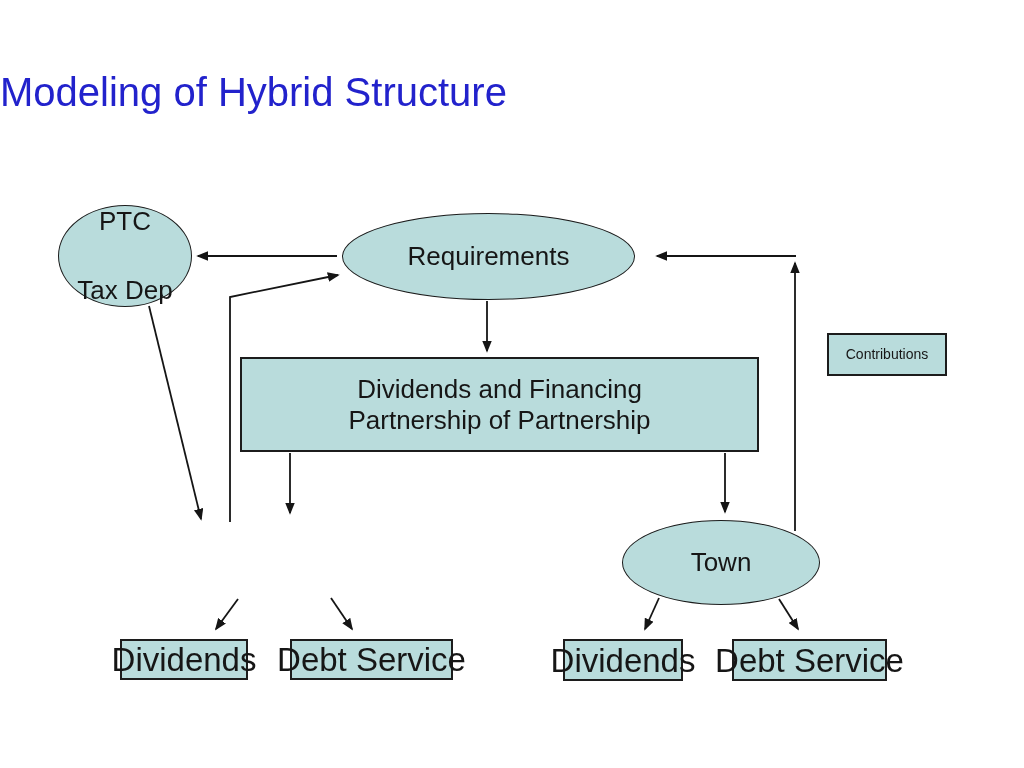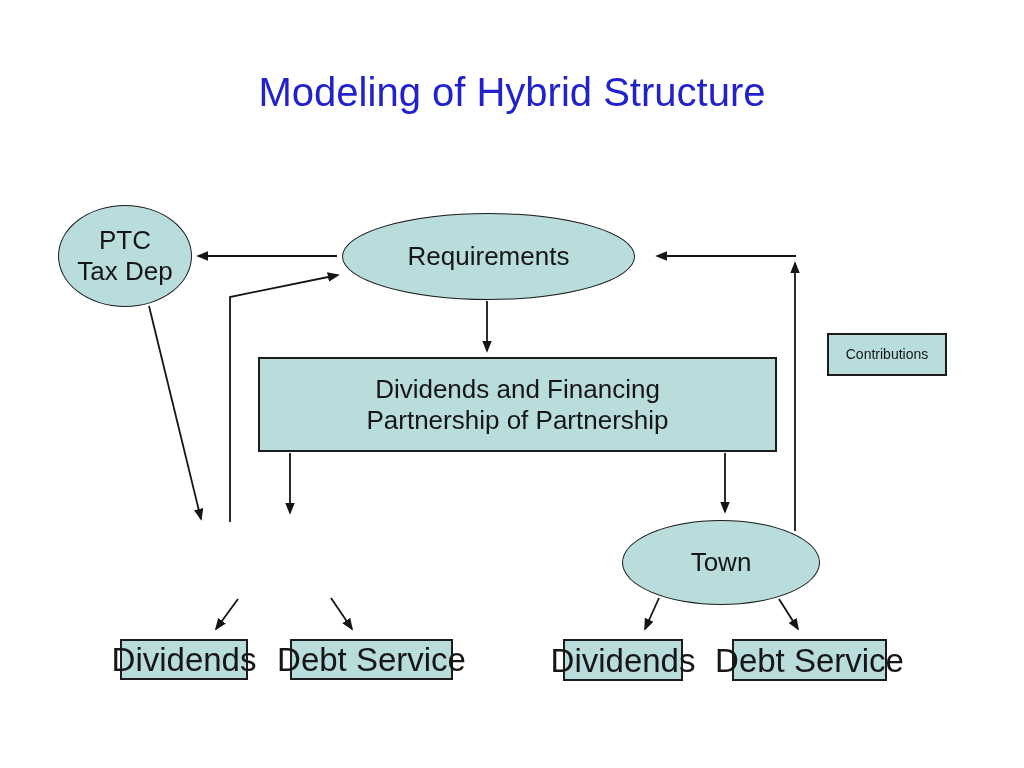--- a/index.html
+++ b/index.html
@@ -5,21 +5,21 @@
 <style>
   html,body { margin:0; padding:0; background:#ffffff; }
   .stage {
     position:relative; width:1024px; height:768px; overflow:hidden;
     background:var(--background, #ffffff);
     font-family:"Liberation Sans", sans-serif;
     color:var(--text, #161616);
   }
   .title {
     position:absolute; top:70px; left:0; width:100%;
-    margin:0; text-align:center;
+    margin:0; 
     font-size:40px; line-height:44px; font-weight:400;
     color:var(--title, #2222cc);
   }
   .connectors { position:absolute; left:0; top:0; width:1024px; height:768px; }
   .connectors path.link {
     fill:none;
     stroke:var(--line, #151515);
     stroke-width:1.8px;
   }
   .connectors marker path { fill:var(--line, #151515); }
@@ -28,24 +28,24 @@
     display:flex; flex-direction:column; align-items:center; justify-content:center;
     text-align:center; white-space:nowrap;
     background:var(--shape-fill, #b9dcdc);
   }
   .ellipse { border:1.6px solid var(--shape-border, #1c1c1c); border-radius:50%; }
   .rect    { border:2px solid var(--shape-border, #1c1c1c); }
   .f26 { font-size:26px; line-height:31px; }
   .f25 { font-size:33px; line-height:29px; }
   .f14 { font-size:14px; line-height:17px; }
 
-  #ptc            { left:58px;  top:205px; width:134px; height:102px; }
+  #ptc            { left:58px;  top:205px; width:134px; height:102px;justify-content:space-between; }
   #partnership    { left:342px; top:213px; width:293px; height:87px; }
   #contributions  { left:827px; top:333px; width:120px; height:43px; }
-  #requirements   { left:258px; top:357px; width:519px; height:95px; }
+  #requirements   { left:240px; top:357px; width:519px; height:95px; }
   #private-entity { left:178px; top:520px; width:199px; height:85px; }
   #town           { left:622px; top:520px; width:198px; height:85px;justify-content:center; }
   #pe-dividends   { left:120px; top:639px; width:128px; height:41px; }
   #pe-debt        { left:290px; top:639px; width:163px; height:41px; }
   #town-dividends { left:563px; top:639px; width:120px; height:42px; }
   #town-debt      { left:732px; top:639px; width:155px; height:42px; }
 </style>
 </head>
 <body>
 

